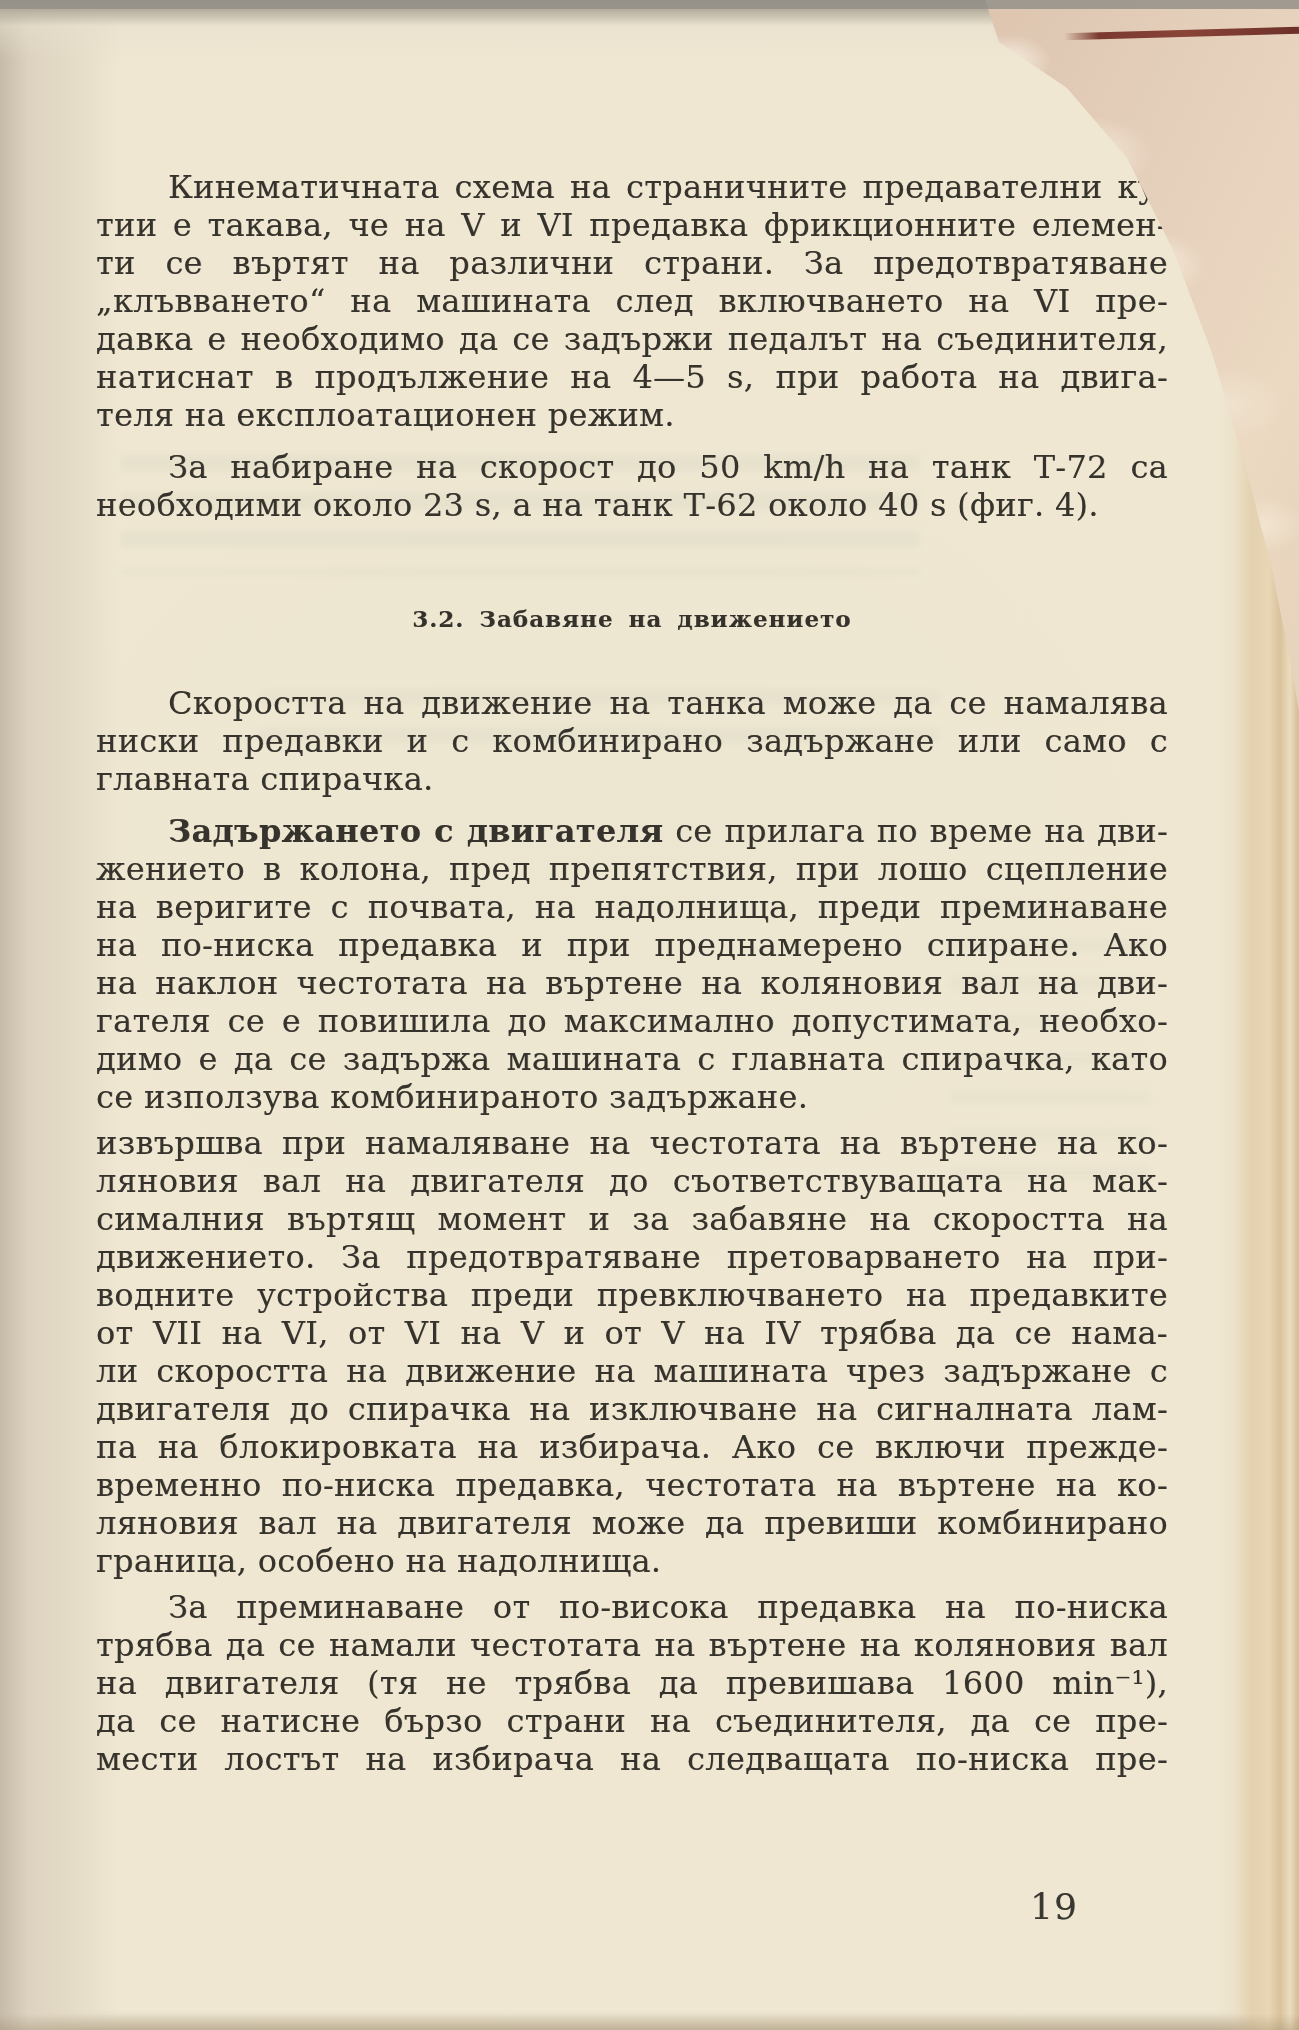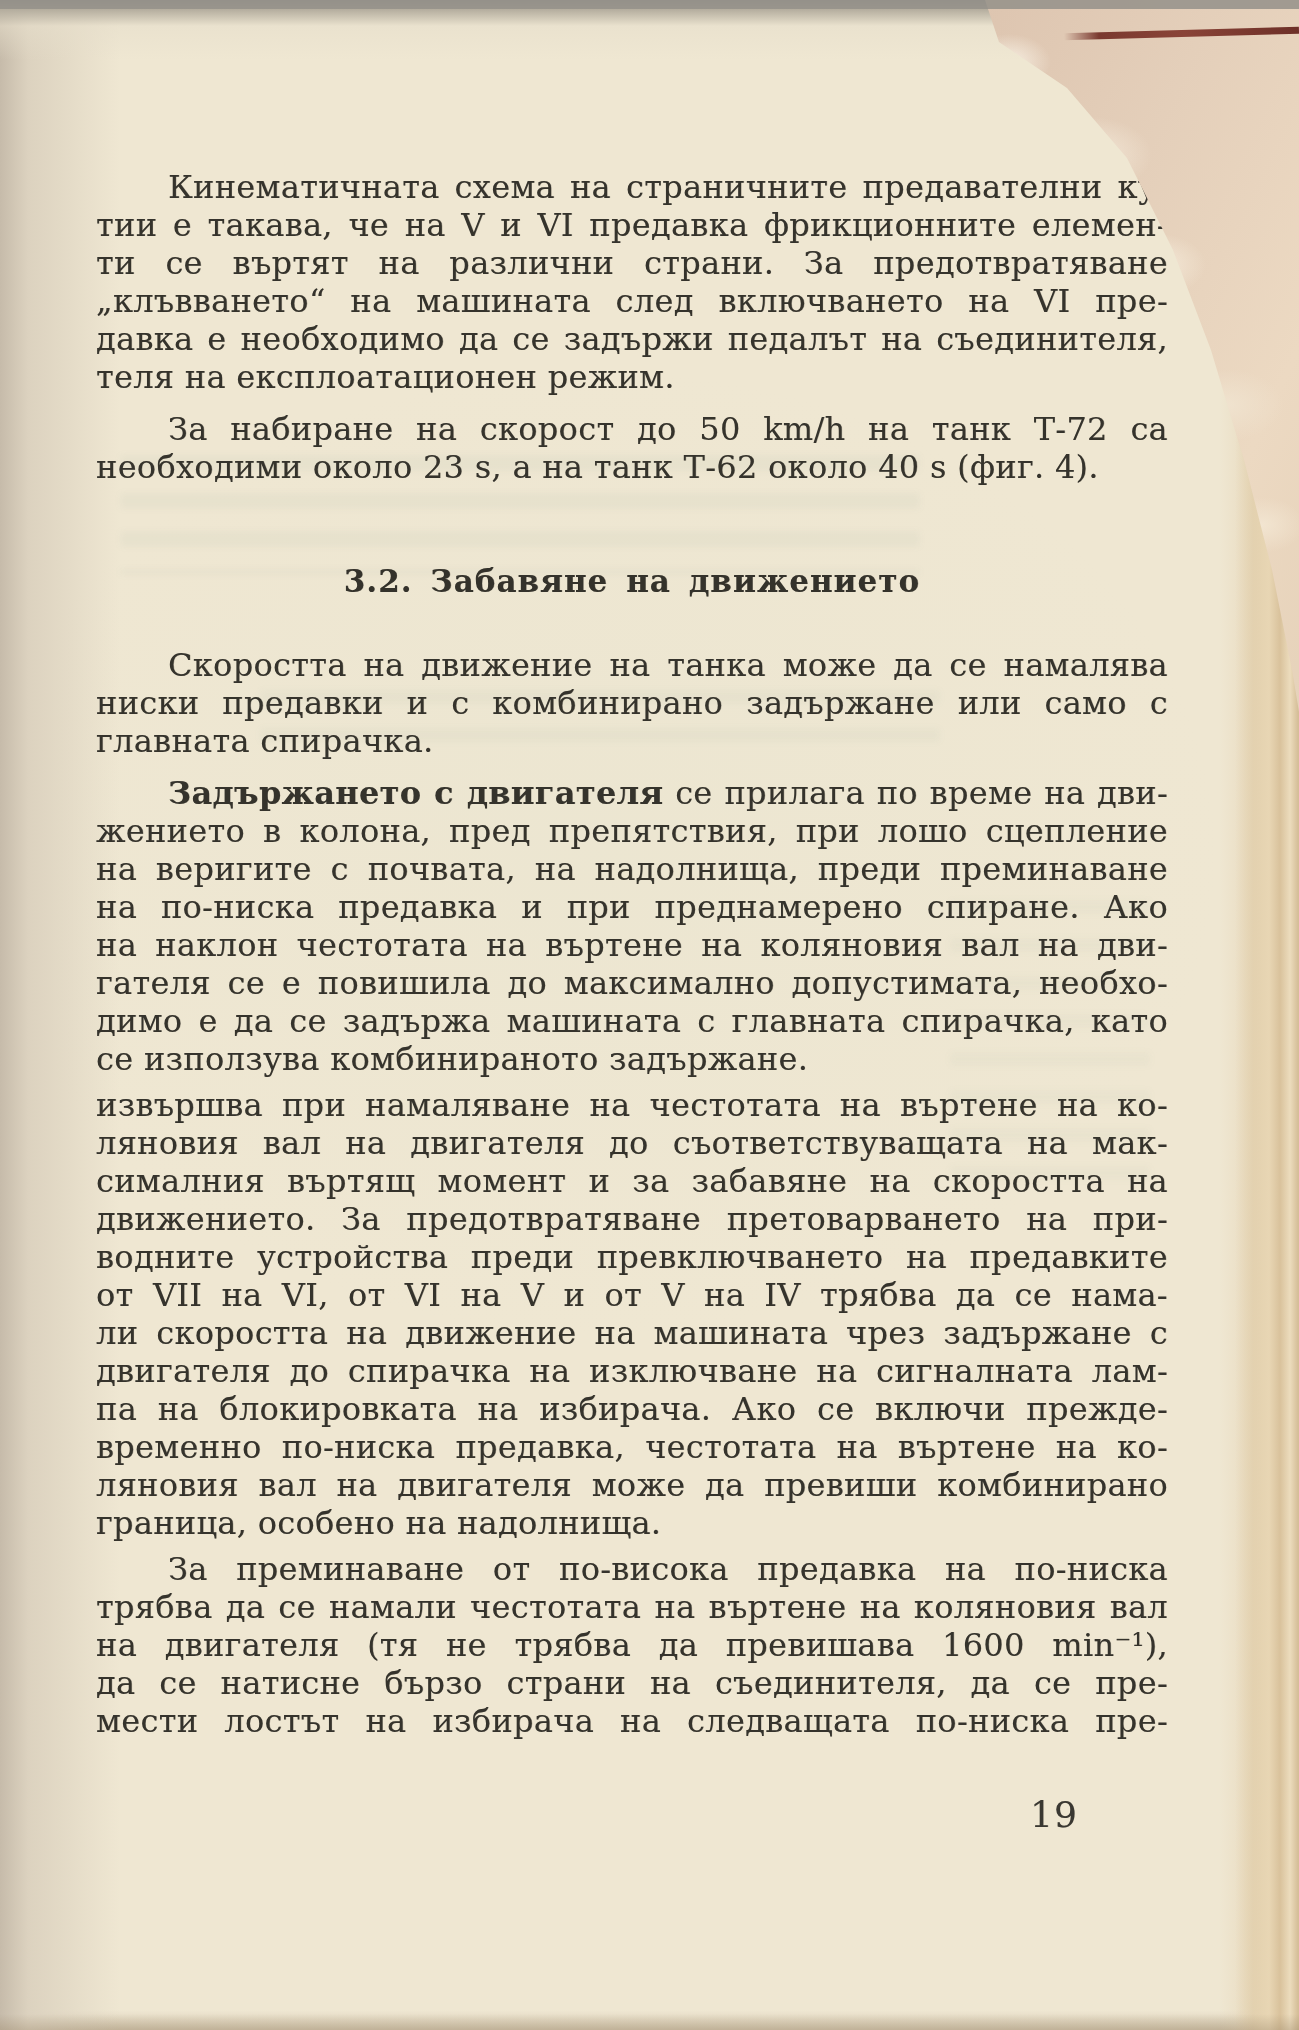--- a/index.html
+++ b/index.html
@@ -60,44 +60,45 @@
   }
   .para { margin:0; }
   .para + .para { margin-top:14px; }
   .para.tight { margin-top:8px; }
   .line { text-align:justify; text-align-last:justify; white-space:normal; }
   .line.first { text-indent:72px; }
   .line.end { text-align-last:auto; }
   .lead-bold { font-weight:bold; }
   .section-heading {
     margin:76px 0 46px 0; text-align:center; font-weight:bold;
-    font-size:31px; letter-spacing:1px; word-spacing:6px; color:#34322b;
+    font-size:23px; letter-spacing:1px; word-spacing:6px; color:#34322b;
   }
   .page-number {
-    position:absolute; left:1030px; top:1794px; z-index:2;
+    position:absolute; left:1030px; top:1886px; z-index:2;
     font-size:36px; color:#3a3832; letter-spacing:1px;
     text-shadow:0.4px 0.4px 0 rgba(60,55,45,0.35);
   }
 </style>
 </head>
 <body>
 
 <div class="book-edge"></div>
 <div class="artifact artifact-a"></div>
 <div class="artifact artifact-b"></div>
 <div class="artifact artifact-c"></div>
 
 <div class="body-text">
 
   <div class="para">
     <div class="line first">Кинематичната схема на страничните предавателни ку-</div>
     <div class="line">тии е такава, че на V и VI предавка фрикционните елемен-</div>
     <div class="line">ти се въртят на различни страни. За предотвратяване</div>
     <div class="line">„клъвването“ на машината след включването на VI пре-</div>
     <div class="line">давка е необходимо да се задържи педалът на съединителя,</div>
+    <div class="line">натиснат в продължение на 4—5 s, при работа на двига-</div>
     <div class="line end">теля на експлоатационен режим.</div>
   </div>
 
   <div class="para">
     <div class="line first">За набиране на скорост до 50 km/h на танк Т-72 са</div>
     <div class="line end">необходими около 23 s, а на танк Т-62 около 40 s (фиг. 4).</div>
   </div>
 
   <div class="section-heading">3.2. Забавяне на движението</div>
 

